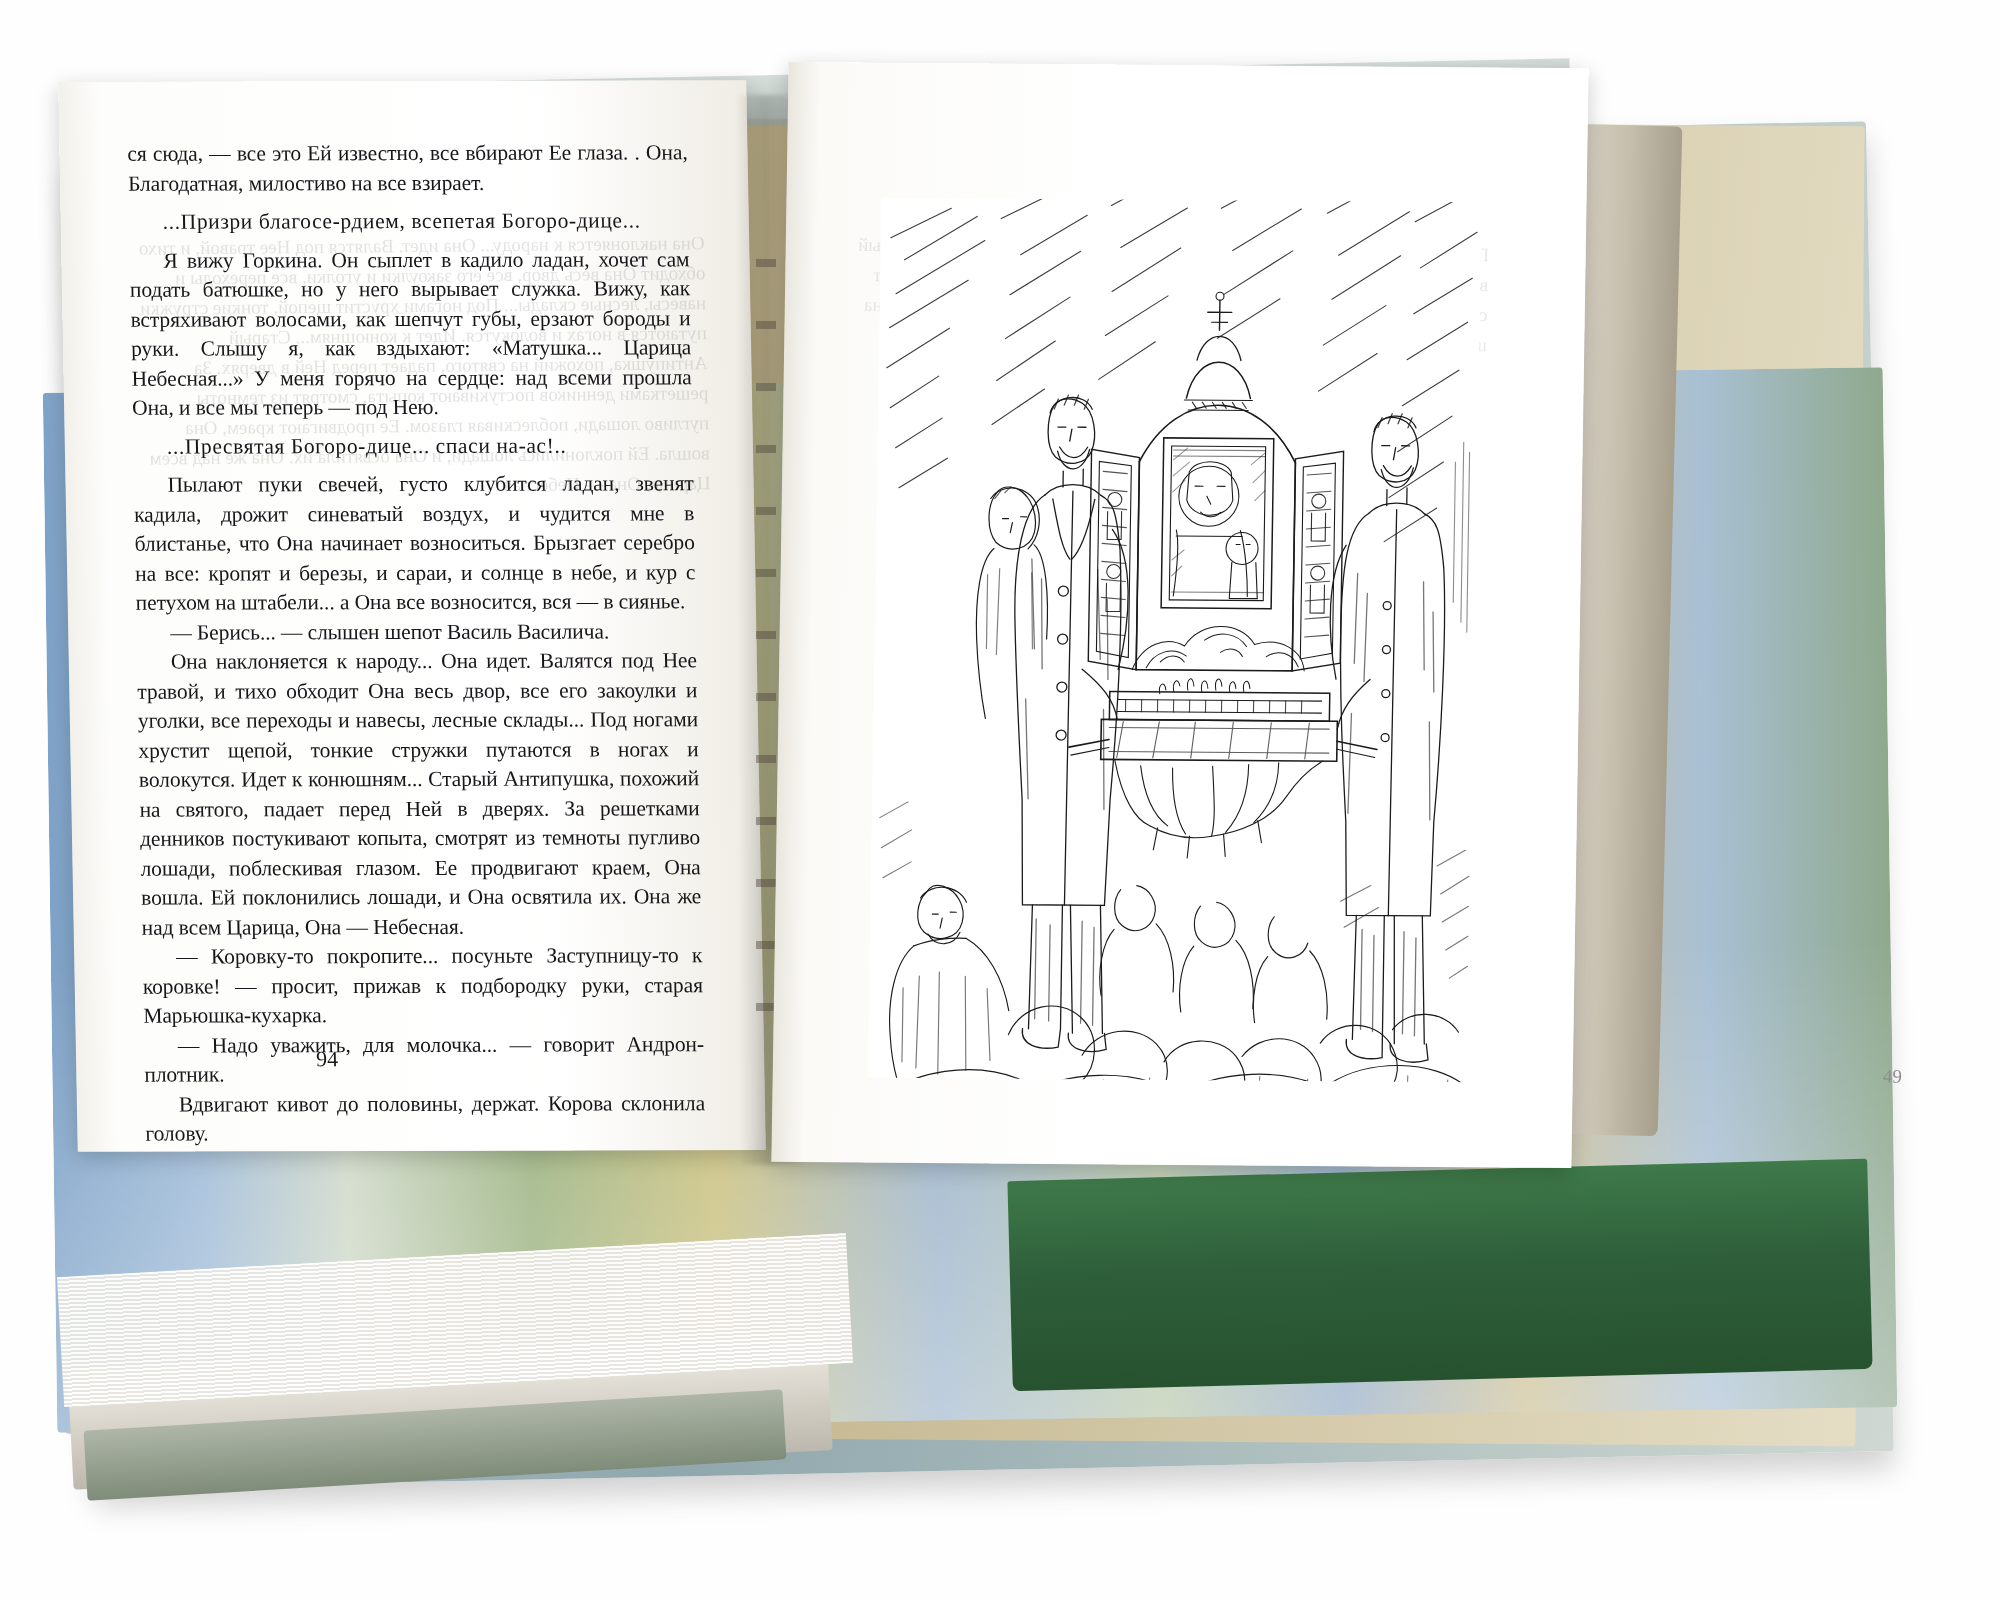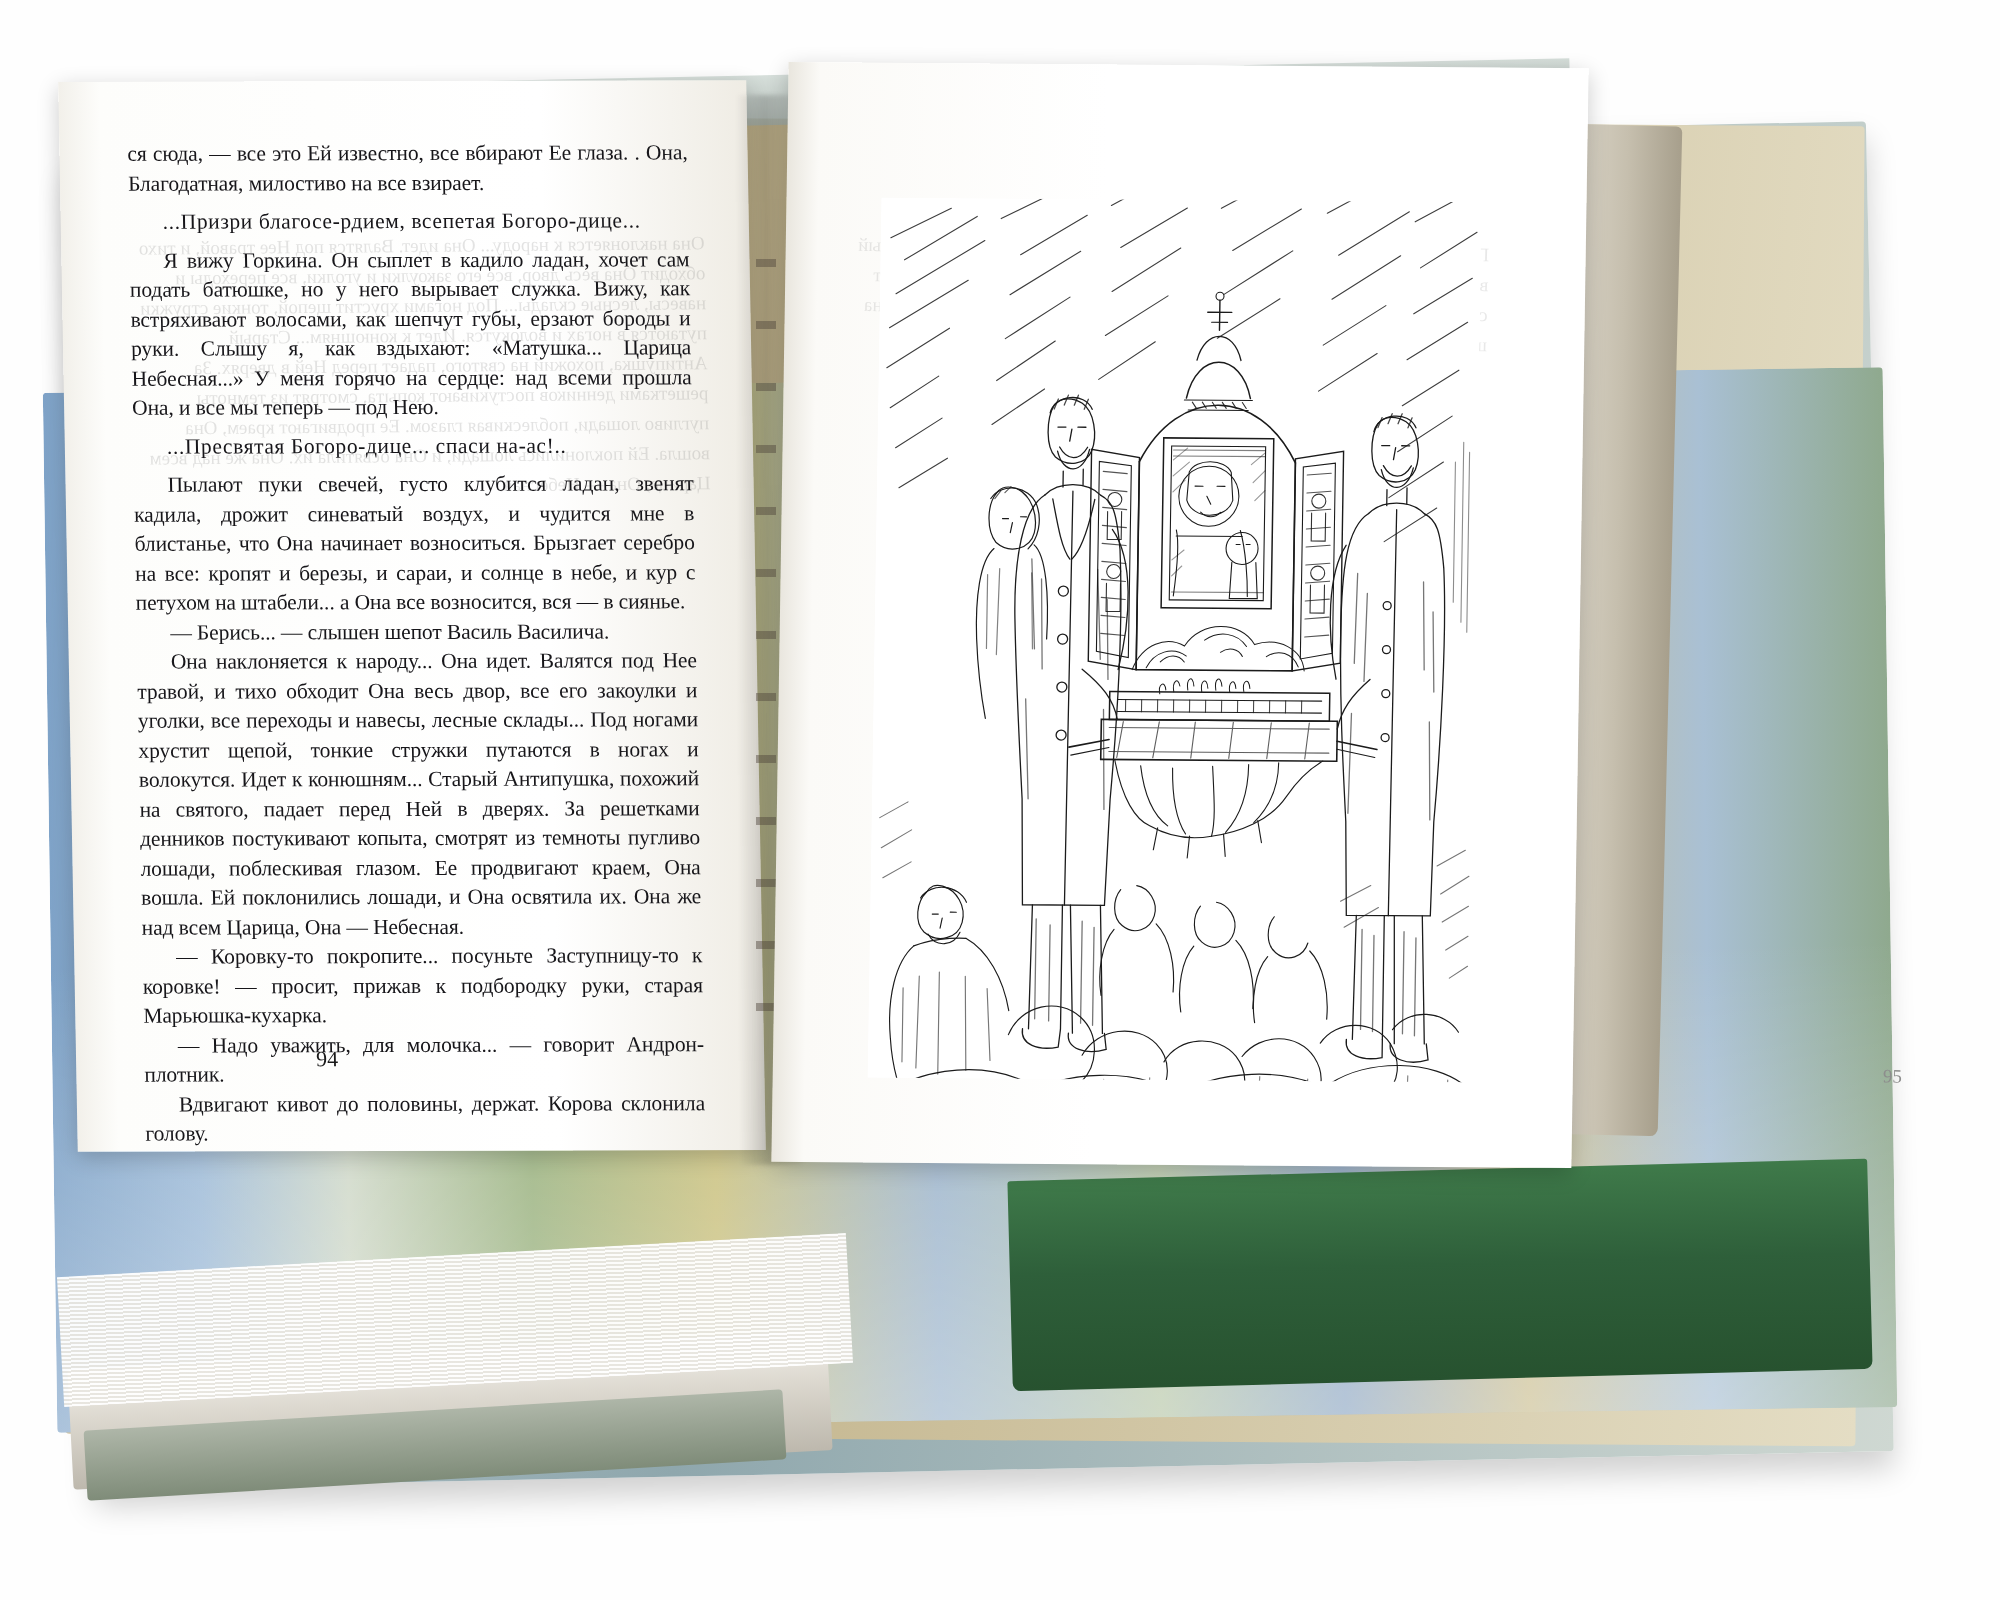--- a/index.html
+++ b/index.html
@@ -752,20 +752,20 @@
 
             <g opacity="0.5">
               <path d="M586 240 L586 420"></path>
                 <path d="M592 250 L592 430"></path>
               <path d="M578 260 L578 400"></path>
             </g>
           </g>
         </svg>
       </div>
 
-      <div class="illus-folio">95</div>
+      <div class="illus-folio">49</div>
     </div>
 
   </div>
 
   <div class="page-block"></div>
 
 </div>
 
 </body></html>

